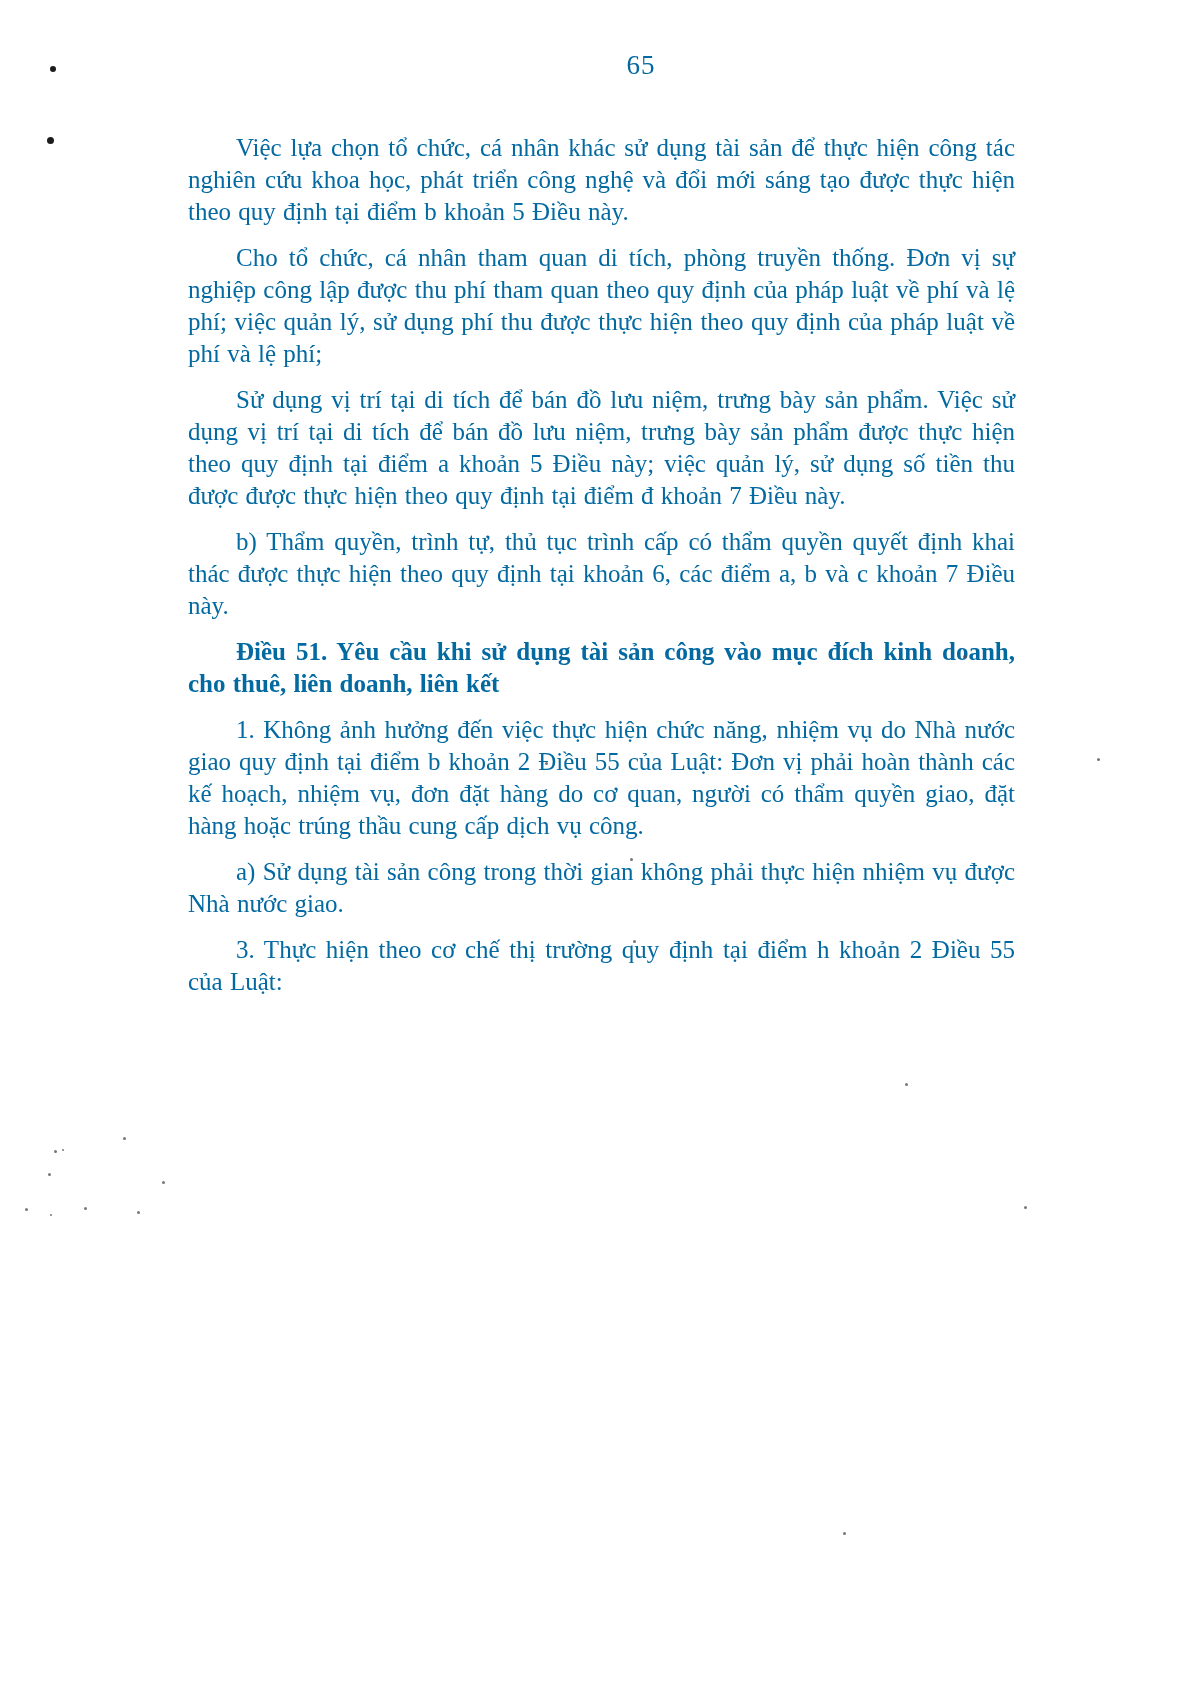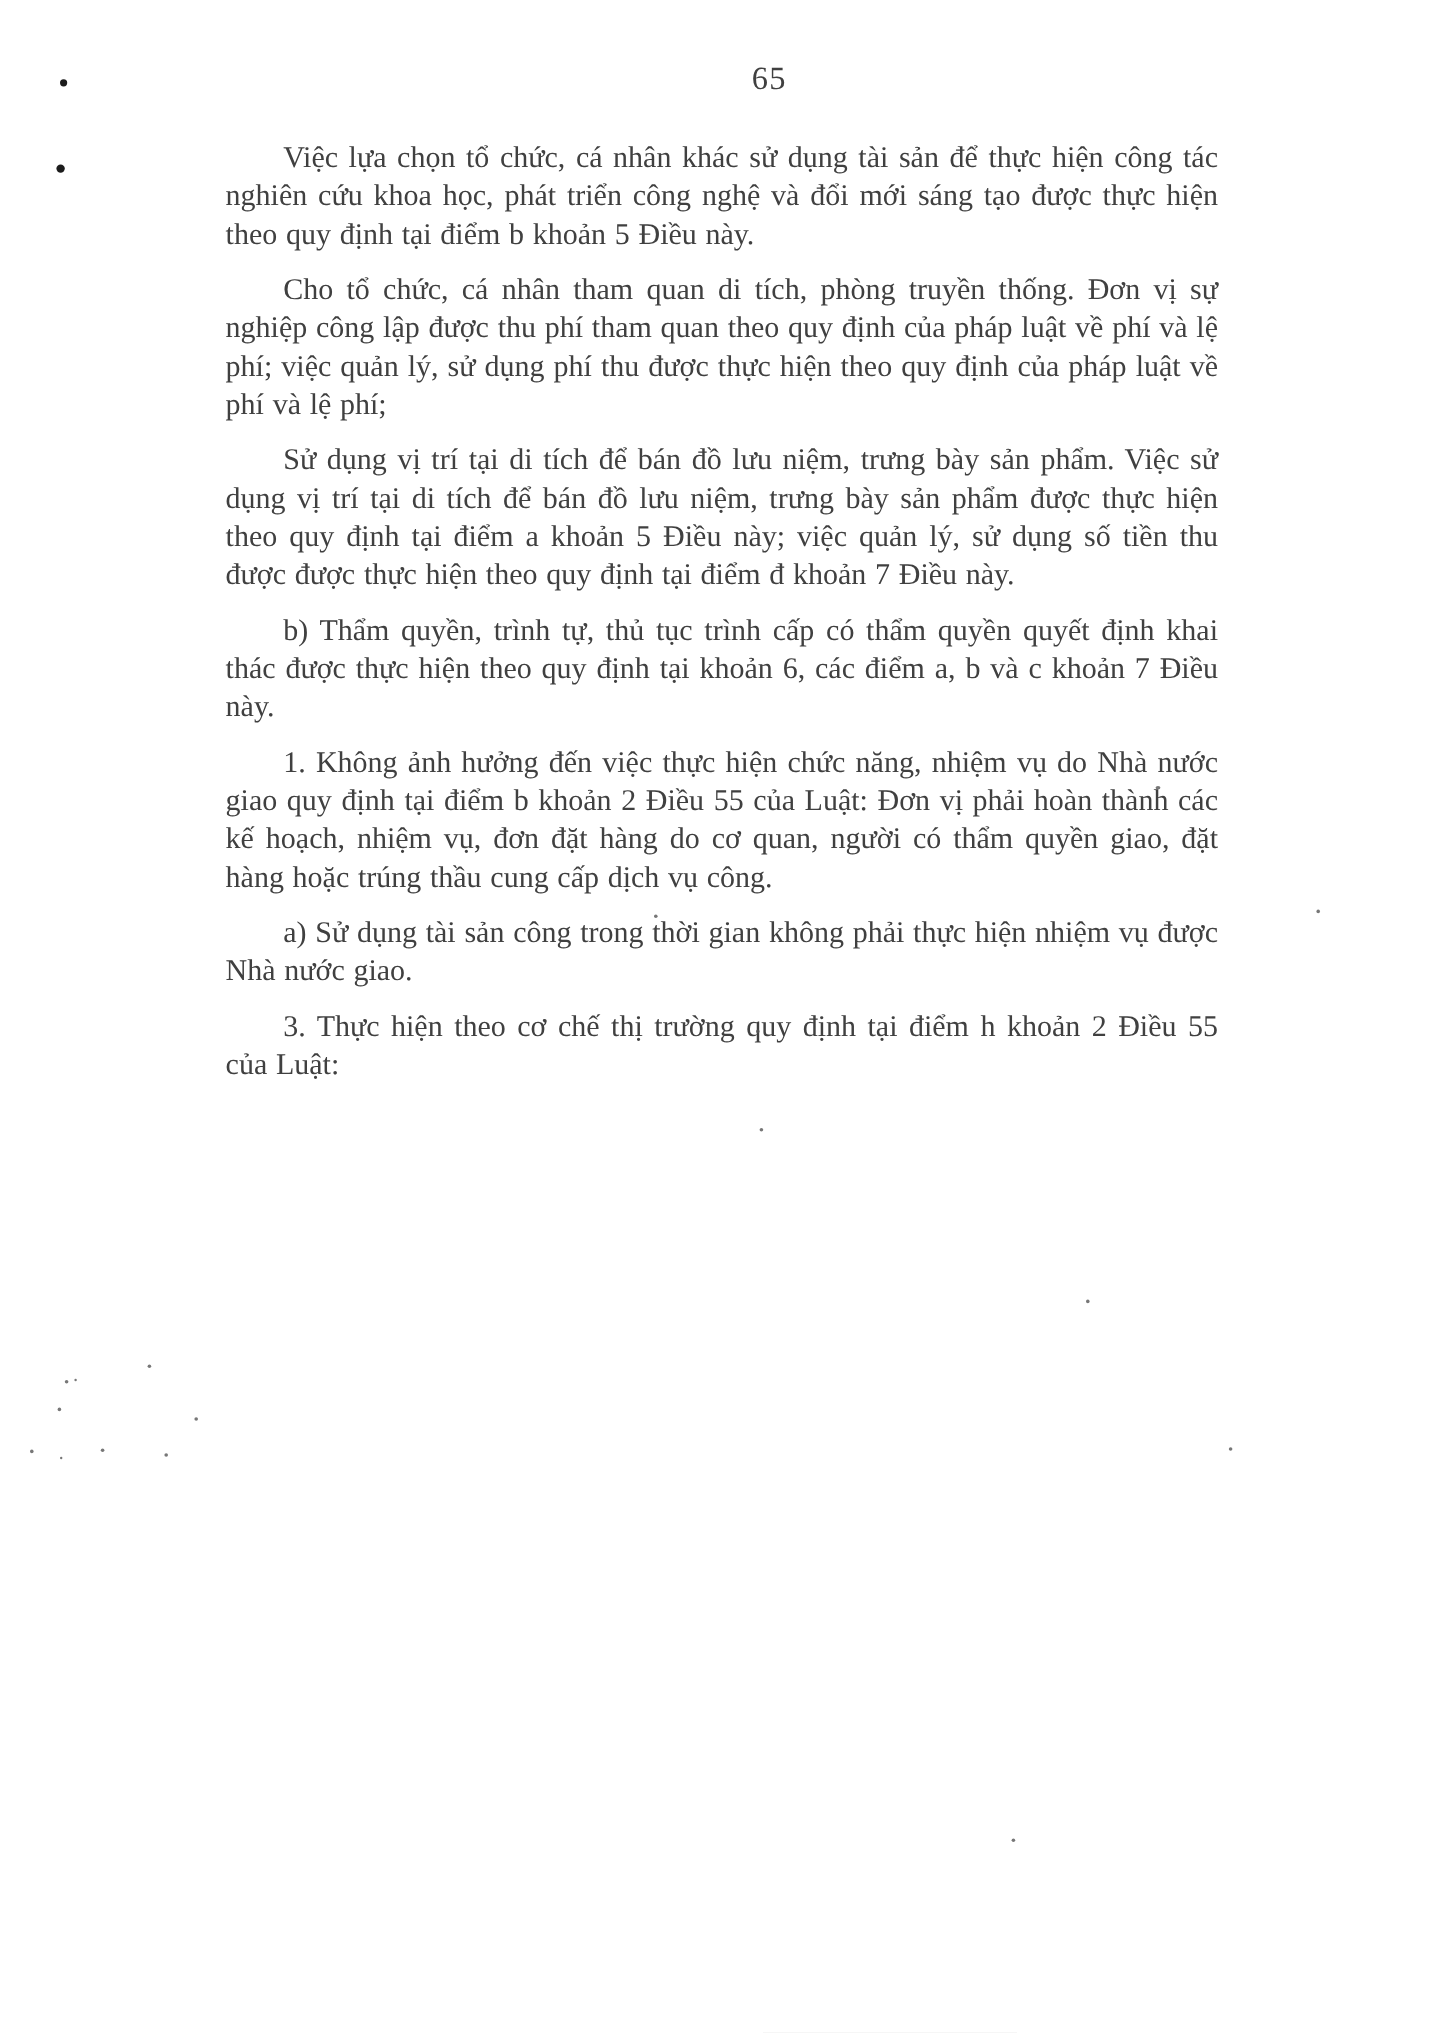--- a/index.html
+++ b/index.html
@@ -8,34 +8,34 @@
     background: #e8e8e8;
   }
   .page {
     position: relative;
     width: 1202px;
     height: 1694px;
     margin: 0 auto;
     background: #ffffff;
     overflow: hidden;
     font-family: "Liberation Serif", "DejaVu Serif", serif;
-    color: #404040;
+    color: #0369a1;
   }
   .page-number {
     position: absolute;
     top: 50px;
     left: 0;
     width: 1282px; 
     text-align: center;
     font-size: 27px;
     letter-spacing: 1px;
   }
   .content {
     position: absolute;
-    top: 116px;
+    top: 132px;
     left: 188px;
     width: 827px;
   }
   .content p {
     margin: 0 0 14px 0;
     font-size: 25px;
     line-height: 32px;
     text-indent: 48px;
     text-align: justify;
     word-spacing: 1px;
@@ -59,20 +59,21 @@
 
 <div class="page">
 
   <div class="page-number">65</div>
 
   <div class="content">
     <p>Việc lựa chọn tổ chức, cá nhân khác sử dụng tài sản để thực hiện công tác nghiên cứu khoa học, phát triển công nghệ và đổi mới sáng tạo được thực hiện theo quy định tại điểm b khoản 5 Điều này.</p>
     <p>Cho tổ chức, cá nhân tham quan di tích, phòng truyền thống. Đơn vị sự nghiệp công lập được thu phí tham quan theo quy định của pháp luật về phí và lệ phí; việc quản lý, sử dụng phí thu được thực hiện theo quy định của pháp luật về phí và lệ phí;</p>
     <p>Sử dụng vị trí tại di tích để bán đồ lưu niệm, trưng bày sản phẩm. Việc sử dụng vị trí tại di tích để bán đồ lưu niệm, trưng bày sản phẩm được thực hiện theo quy định tại điểm a khoản 5 Điều này; việc quản lý, sử dụng số tiền thu được được thực hiện theo quy định tại điểm đ khoản 7 Điều này.</p>
     <p>b) Thẩm quyền, trình tự, thủ tục trình cấp có thẩm quyền quyết định khai thác được thực hiện theo quy định tại khoản 6, các điểm a, b và c khoản 7 Điều này.</p>
+    <p class="heading">Điều 51. Yêu cầu khi sử dụng tài sản công vào mục đích kinh doanh, cho thuê, liên doanh, liên kết</p>
     <p>1. Không ảnh hưởng đến việc thực hiện chức năng, nhiệm vụ do Nhà nước giao quy định tại điểm b khoản 2 Điều 55 của Luật: Đơn vị phải hoàn thành các kế hoạch, nhiệm vụ, đơn đặt hàng do cơ quan, người có thẩm quyền giao, đặt hàng hoặc trúng thầu cung cấp dịch vụ công.</p>
     <p>a) Sử dụng tài sản công trong thời gian không phải thực hiện nhiệm vụ được Nhà nước giao.</p>
     <p>3. Thực hiện theo cơ chế thị trường quy định tại điểm h khoản 2 Điều 55 của Luật:</p>
   </div>
 
   <div class="speck" style="left:50px;  top:66px;   width:6px; height:6px;"></div>
   <div class="speck" style="left:47px;  top:137px;  width:7px; height:7px;"></div>
   <div class="speck faint" style="left:963px; top:655px;  width:4px; height:3px;"></div>
   <div class="speck faint" style="left:545px; top:762px;  width:3px; height:3px;"></div>
   <div class="speck faint" style="left:1097px;top:758px;  width:3px; height:3px;"></div>

